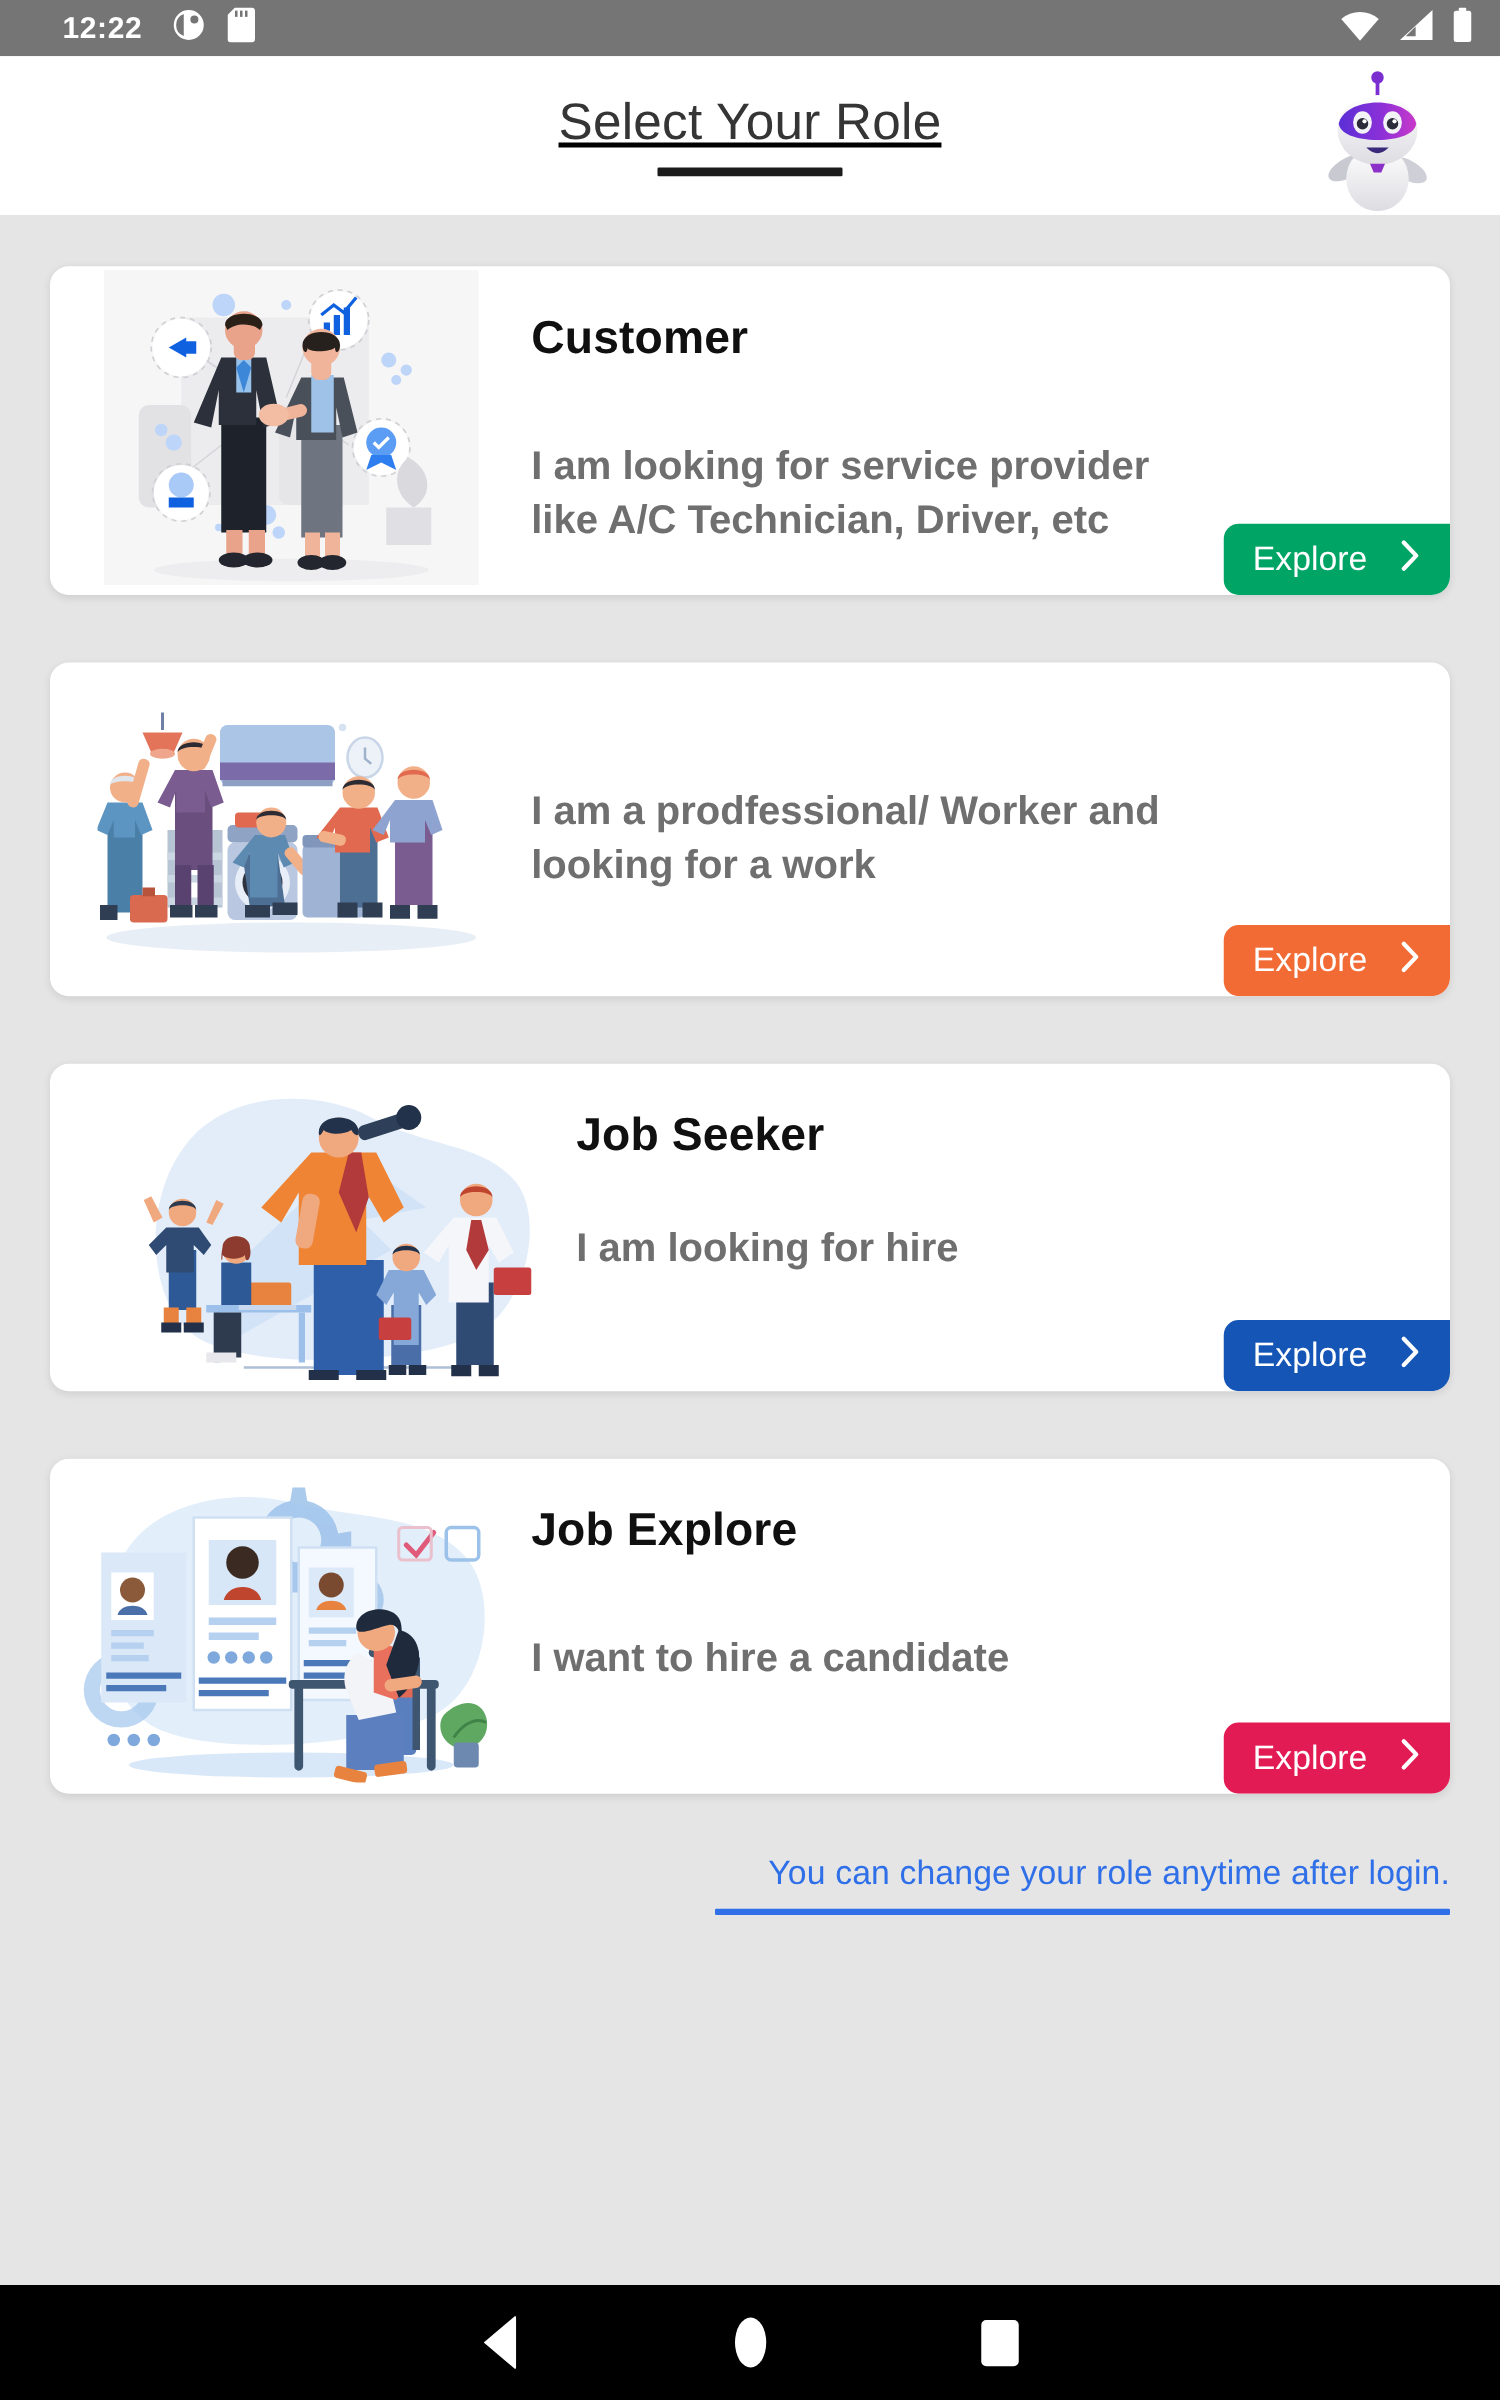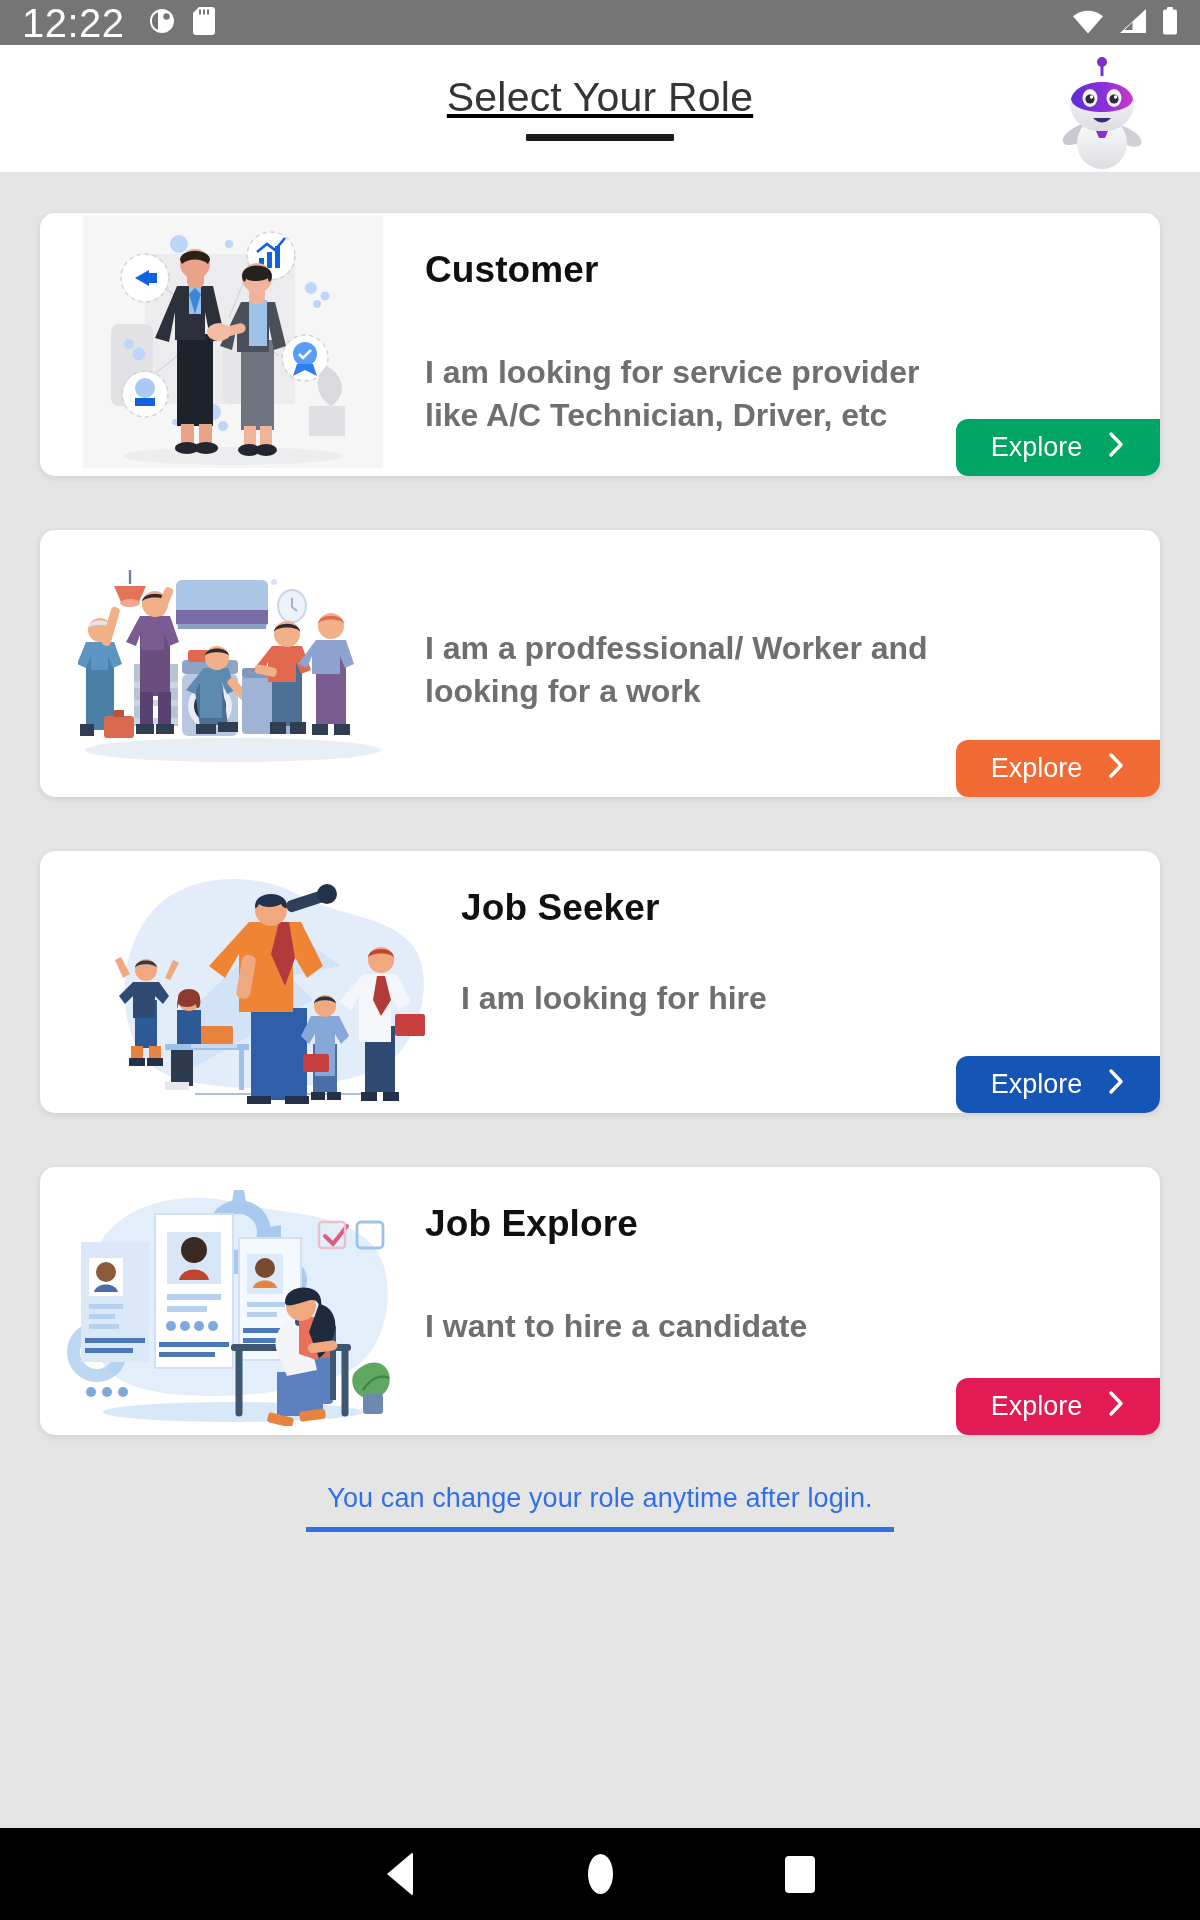--- a/index.html
+++ b/index.html
@@ -13,22 +13,22 @@
 
   
   .status-bar{
     height:45px; width:1200px;
     background:#757575;
     display:flex; align-items:center;
     padding:0 22px;
     color:#ffffff;
   }
   .status-time{
-    font-size:40px; font-weight:400; letter-spacing:0.5px;
-    color:#ffffff; line-height:1;
+    font-size:24px; font-weight:700; letter-spacing:0.5px;
+    color:#ffffff; line-height:1;margin-left:28px;
   }
   .status-left-icons{ display:flex; align-items:center; gap:18px; margin-left:24px; }
   .status-right{ margin-left:auto; display:flex; align-items:center; gap:14px; }
   .sb-ico{ display:block; }
 
   
   .header{
     position:relative;
     height:127px; width:1200px;
     background:#ffffff;
@@ -80,40 +80,40 @@
   }
   .card-desc{
     font-size:32px; color:#6f6f6f; line-height:1.35;
     font-weight:700; max-width:540px;
   }
   .card-desc.gap-lg{ margin-top:60px; }
   .card-desc.gap-md{ margin-top:48px; }
 
   .explore-btn{
     position:absolute; right:0; bottom:0;
-    height:57px; width:204px;
+    height:57px; width:181px;
     border:none; cursor:pointer;
     border-radius:12px 0 0 12px;
     display:flex; align-items:center; justify-content:center;
     gap:26px;
     color:#ffffff; font-size:27px; font-weight:400;
     font-family:"Liberation Sans", sans-serif;
   }
   .explore-btn .chev{ display:block; margin-top:1px; }
 
   
   .card-1{ height:263px; }
   .card-2{ height:267px; }
   .card-3{ height:262px;padding-left:36px; }
   .card-4{ height:268px; }
 
   
   .footer{
     width:1120px; margin:0 auto;
-    display:flex; flex-direction:column; align-items:center;
+    display:flex; flex-direction:column; align-items:flex-end;
     margin-top:-6px;
   }
   .footer-link{
     font-size:27px; color:#2f6fe8; font-weight:400;
     letter-spacing:0.1px; text-decoration:none; cursor:pointer;
   }
   .footer-rule{
     width:588px; height:5px; background:#2f6fe8;
     margin-top:13px; border-radius:1px;
   }

